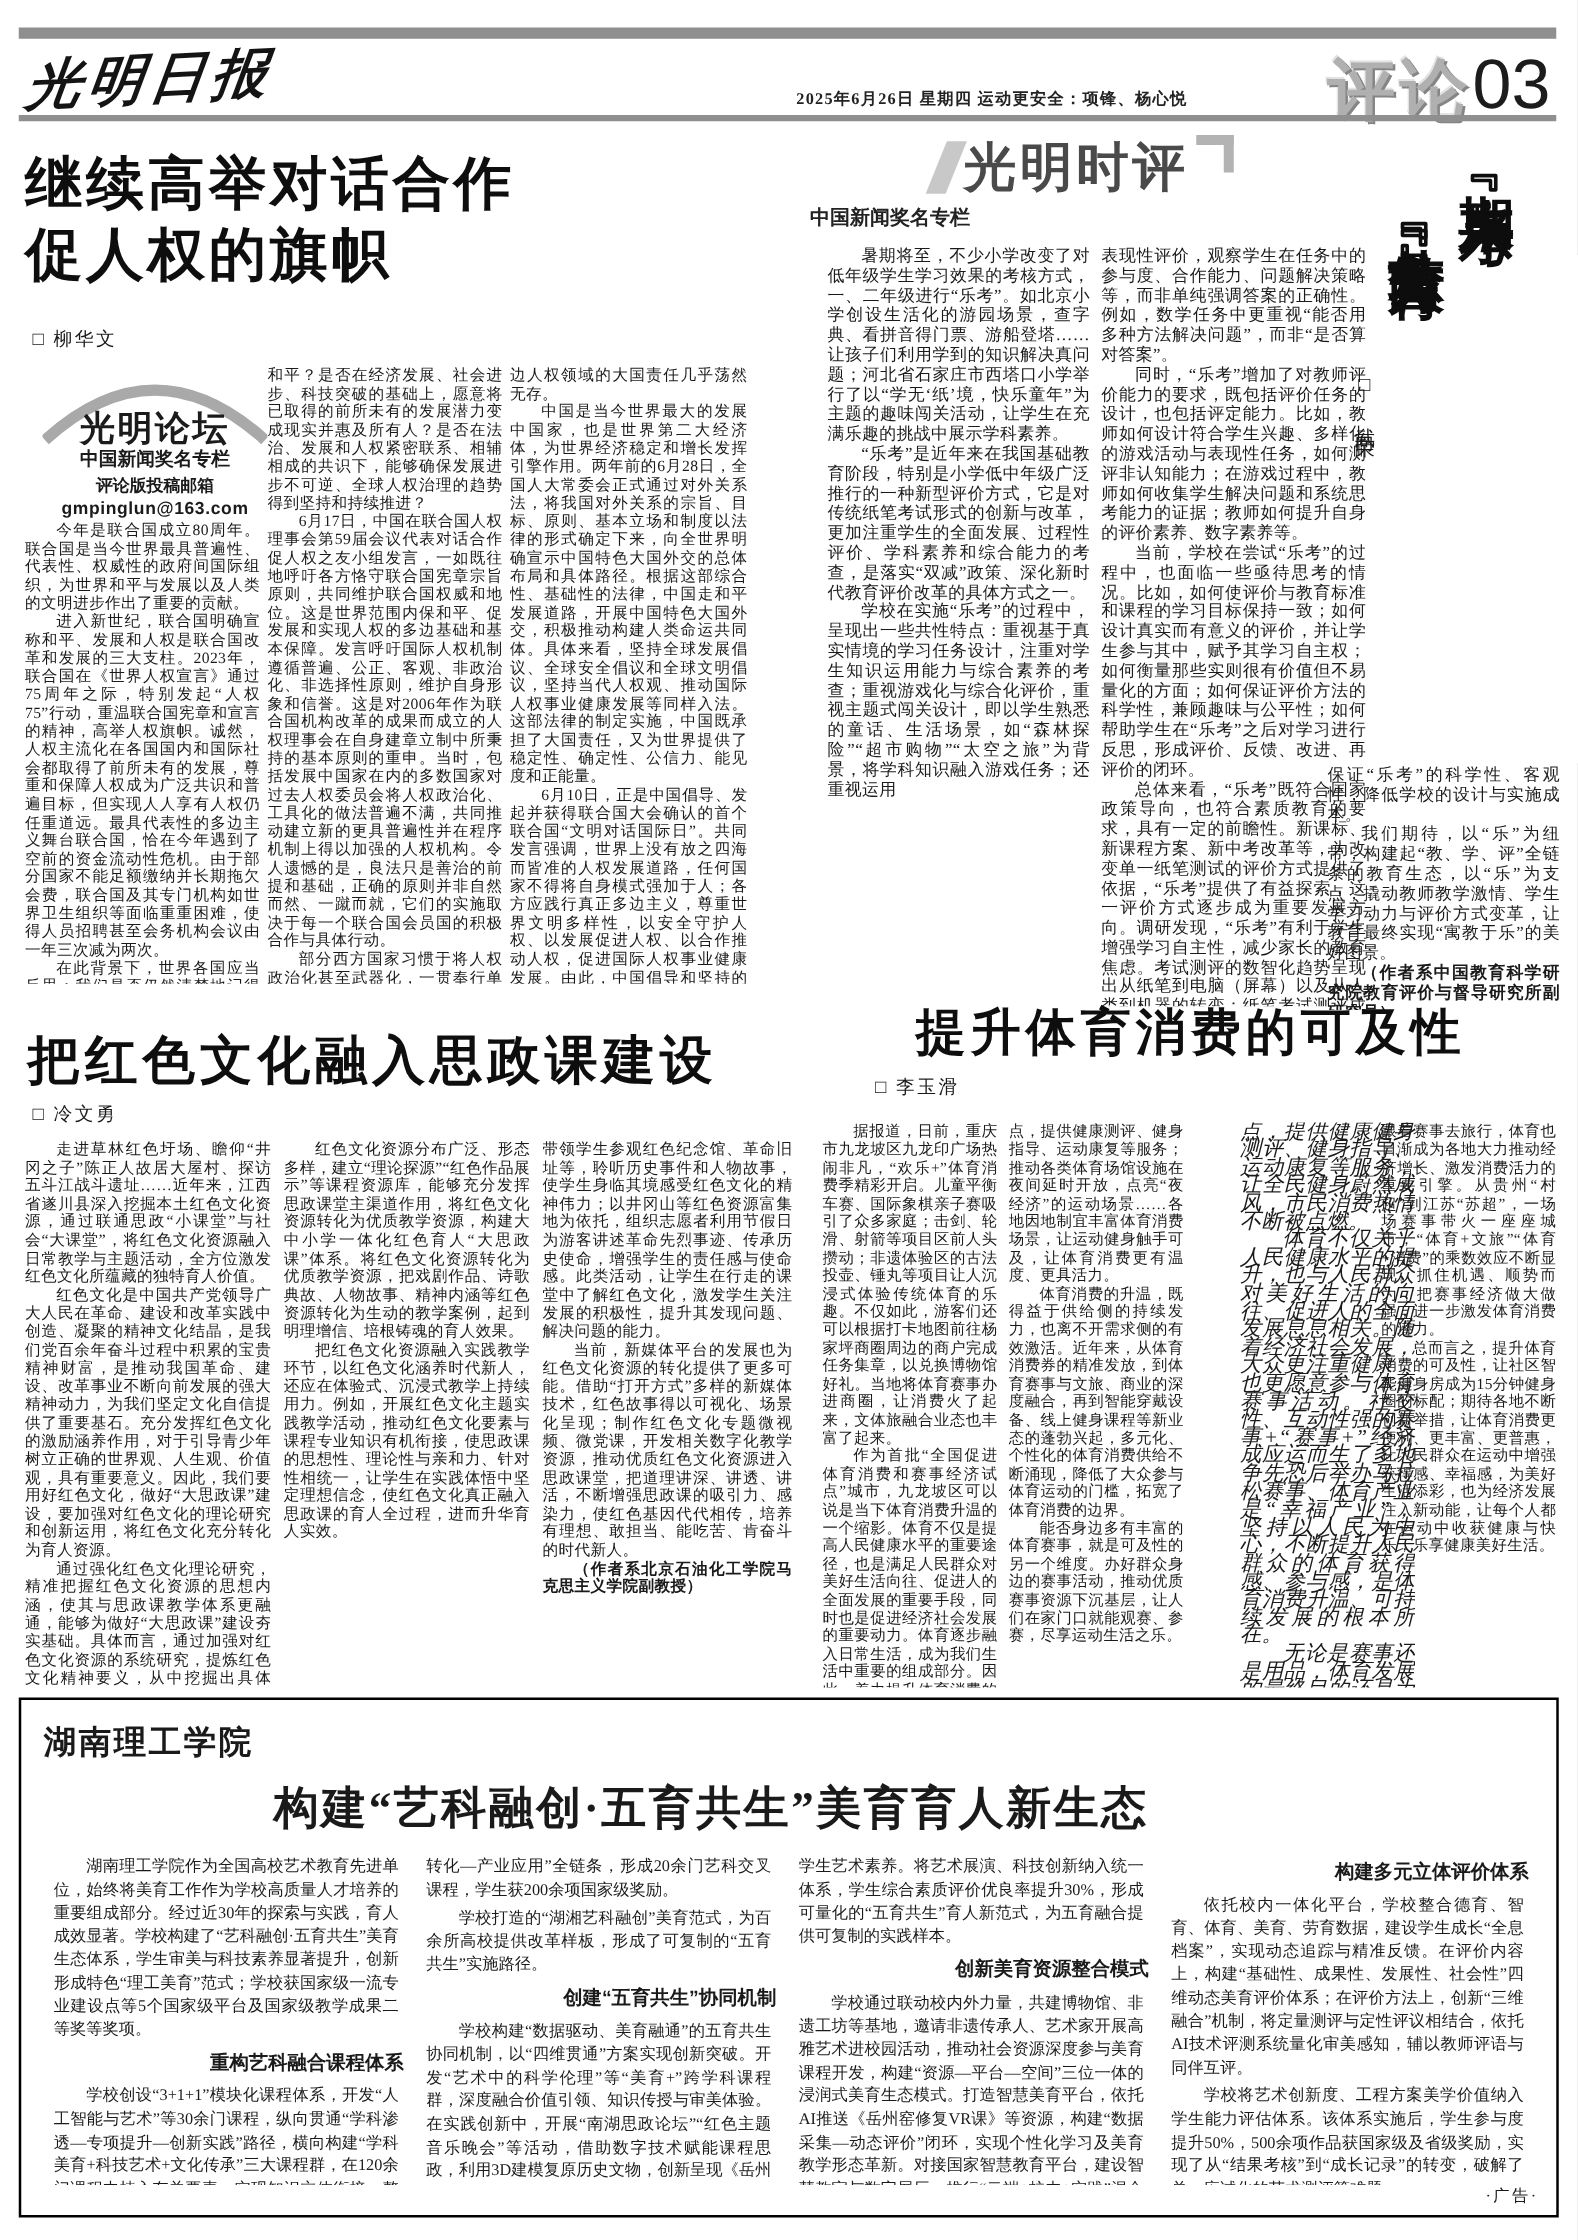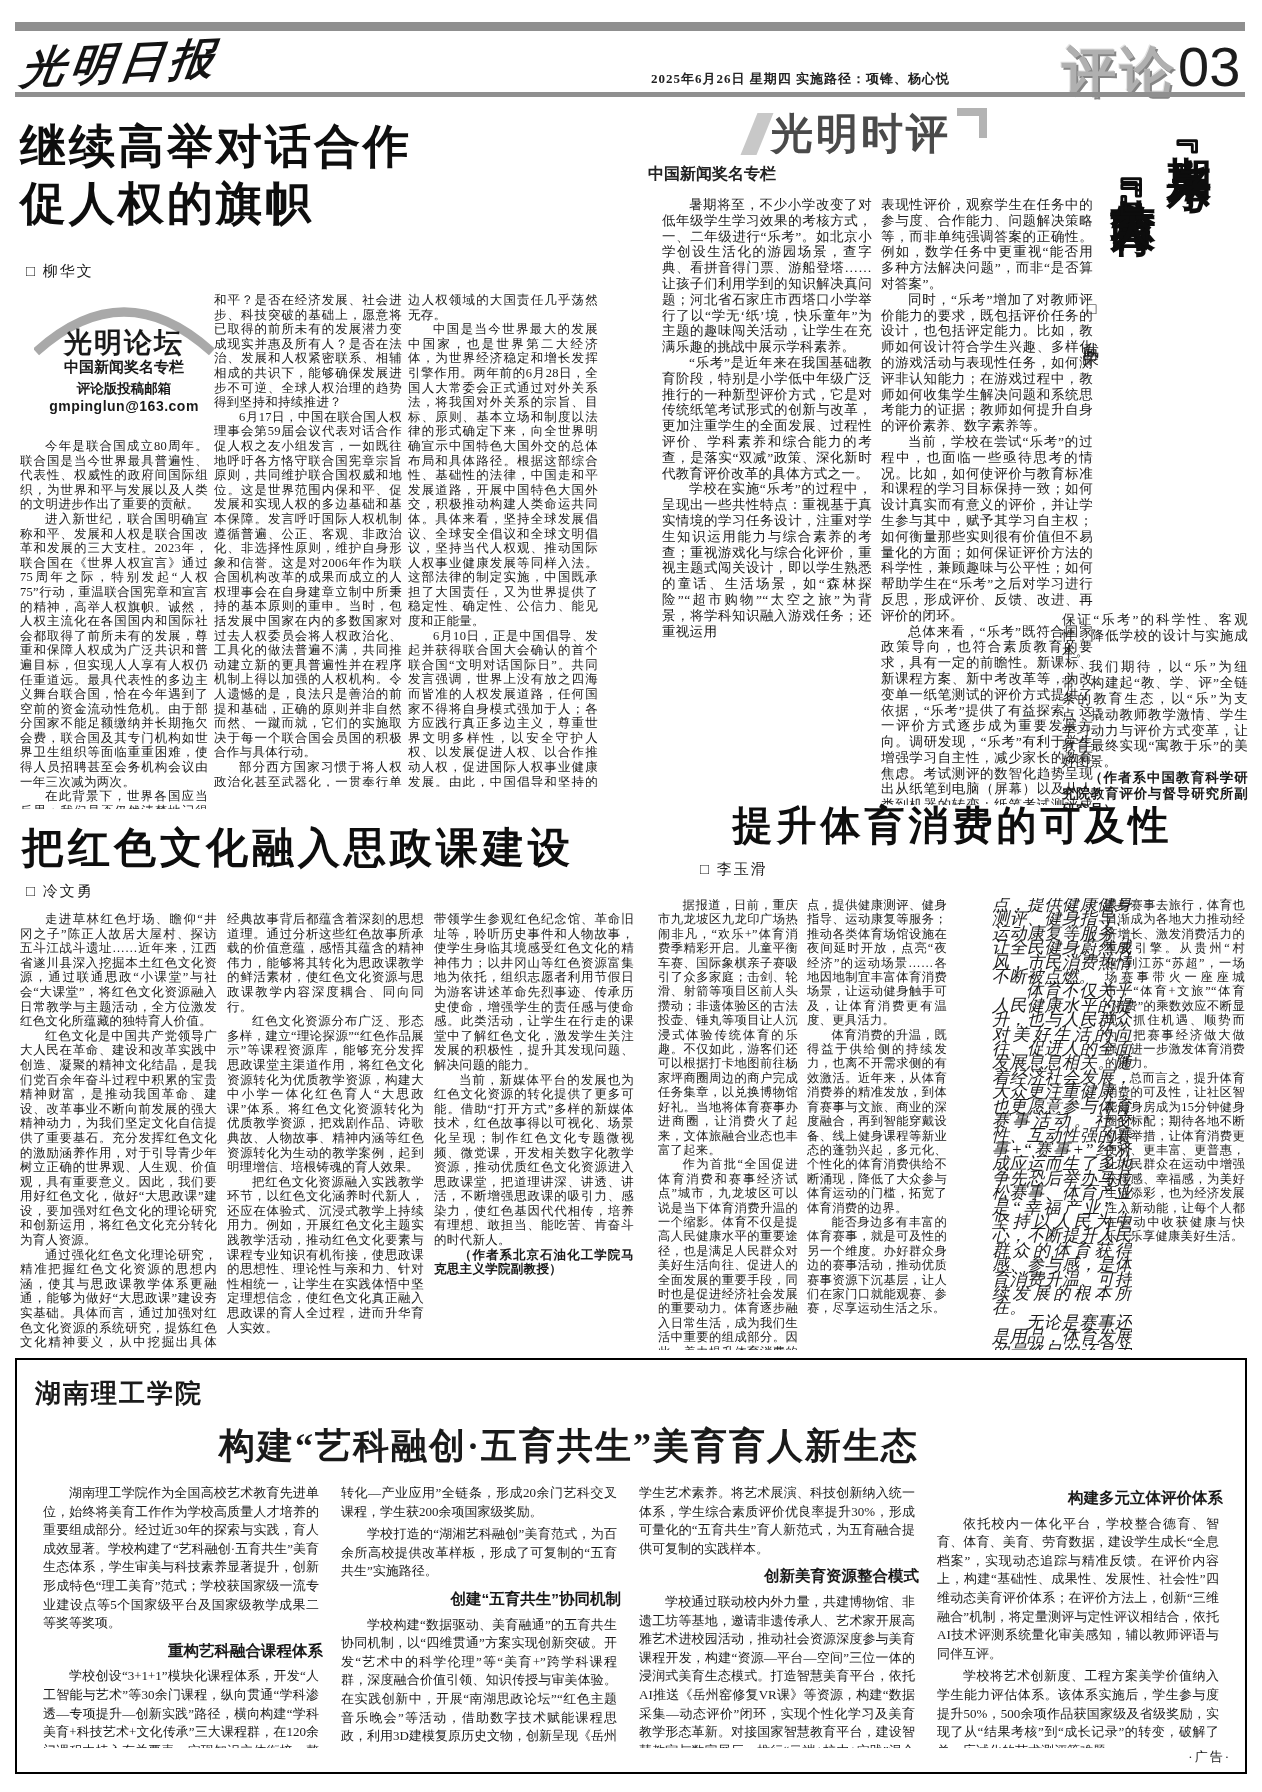--- a/index.html
+++ b/index.html
@@ -59,42 +59,42 @@
   #ad-mark{position:absolute;right:14px;bottom:6px;font-size:13px;letter-spacing:2px;}
   .colhead{text-indent:0;}
 </style>
 </head>
 <body>
 
 <div id="page">
 
   <div class="rule" style="left:15px;top:22px;width:1230px;height:9px;"></div>
   <div class="paper-logo">光明日报</div>
-  <div class="dateline">2025年6月26日  星期四   实施路径：项锋、杨心悦</div>
+  <div class="dateline">2025年6月26日  星期四   运动更安全：项锋、杨心悦</div>
   <div class="section-label">评论</div>
   <div class="page-no">03</div>
   <div class="rule" style="left:15px;top:92px;width:1230px;height:5px;"></div>
 
   <div class="headline" style="left:20px;top:118px;width:585px;font-size:46px;line-height:1.24;letter-spacing:3px;">
     <div>继续高举对话合作</div>
     <div>促人权的旗帜</div>
   </div>
   <div class="byline" style="left:26px;top:262px;">□ 柳华文</div>
 
   <div id="forum-box">
     <svg id="forum-arc" width="180" height="58">
       <path d="M2 54 Q90 -26 178 54" stroke="#a9a9a9" stroke-width="9" fill="none"></path>
     </svg>
     <div id="forum-title">光明论坛</div>
     <div id="forum-sub">中国新闻奖名专栏</div>
     <div id="forum-mail-label">评论版投稿邮箱</div>
     <div id="forum-email">gmpinglun@163.com</div>
   </div>
 
-  <div class="col bodytext" style="left:20px;top:439px;width:188px;height:370px;">
+  <div class="col bodytext" style="left:20px;top:417px;width:188px;height:370px;">
       <p class="para">今年是联合国成立80周年。联合国是当今世界最具普遍性、代表性、权威性的政府间国际组织，为世界和平与发展以及人类的文明进步作出了重要的贡献。</p>
       <p class="para">进入新世纪，联合国明确宣称和平、发展和人权是联合国改革和发展的三大支柱。2023年，联合国在《世界人权宣言》通过75周年之际，特别发起“人权75”行动，重温联合国宪章和宣言的精神，高举人权旗帜。诚然，人权主流化在各国国内和国际社会都取得了前所未有的发展，尊重和保障人权成为广泛共识和普遍目标，但实现人人享有人权仍任重道远。最具代表性的多边主义舞台联合国，恰在今年遇到了空前的资金流动性危机。由于部分国家不能足额缴纳并长期拖欠会费，联合国及其专门机构如世界卫生组织等面临重重困难，使得人员招聘甚至会务机构会议由一年三次减为两次。</p>
       <p class="para">在此背景下，世界各国应当反思：我们是否仍然清楚地记得国际社会吸取历史教训所达成的共识——团结一致、集体保障</p>
     </div>
   <div class="col bodytext" style="left:214px;top:293px;width:188px;height:494px;">
       <p class="para cont">和平？是否在经济发展、社会进步、科技突破的基础上，愿意将已取得的前所未有的发展潜力变成现实并惠及所有人？是否在法治、发展和人权紧密联系、相辅相成的共识下，能够确保发展进步不可逆、全球人权治理的趋势得到坚持和持续推进？</p>
       <p class="para">6月17日，中国在联合国人权理事会第59届会议代表对话合作促人权之友小组发言，一如既往地呼吁各方恪守联合国宪章宗旨原则，共同维护联合国权威和地位。这是世界范围内保和平、促发展和实现人权的多边基础和基本保障。发言呼吁国际人权机制遵循普遍、公正、客观、非政治化、非选择性原则，维护自身形象和信誉。这是对2006年作为联合国机构改革的成果而成立的人权理事会在自身建章立制中所秉持的基本原则的重申。当时，包括发展中国家在内的多数国家对过去人权委员会将人权政治化、工具化的做法普遍不满，共同推动建立新的更具普遍性并在程序机制上得以加强的人权机构。令人遗憾的是，良法只是善治的前提和基础，正确的原则并非自然而然、一蹴而就，它们的实施取决于每一个联合国会员国的积极合作与具体行动。</p>
       <p class="para">部分西方国家习惯于将人权政治化甚至武器化，一贯奉行单边主义，自我标榜为世界警察，对其他国家指手画脚。对于多边人权机制，美国予取予求，时而加入，时而退出。在今年不是人权理事会成员国的情况下，美国属于“退无可退”，竟悍然宣称与人权理事会“停止接触”，可见其在多</p>
     </div>
   <div class="col bodytext" style="left:408px;top:293px;width:190px;height:494px;">
@@ -135,21 +135,20 @@
     </div>
 
   <div class="headline" style="left:22px;top:820px;width:600px;font-size:42px;letter-spacing:4px;">把红色文化融入思政课建设</div>
   <div class="byline" style="left:26px;top:882px;">□ 冷文勇</div>
   <div class="col bodytext" style="left:20px;top:912px;width:197px;height:438px;">
       <p class="para">走进草林红色圩场、瞻仰“井冈之子”陈正人故居大屋村、探访五斗江战斗遗址……近年来，江西省遂川县深入挖掘本土红色文化资源，通过联通思政“小课堂”与社会“大课堂”，将红色文化资源融入日常教学与主题活动，全方位激发红色文化所蕴藏的独特育人价值。</p>
       <p class="para">红色文化是中国共产党领导广大人民在革命、建设和改革实践中创造、凝聚的精神文化结晶，是我们党百余年奋斗过程中积累的宝贵精神财富，是推动我国革命、建设、改革事业不断向前发展的强大精神动力，为我们坚定文化自信提供了重要基石。充分发挥红色文化的激励涵养作用，对于引导青少年树立正确的世界观、人生观、价值观，具有重要意义。因此，我们要用好红色文化，做好“大思政课”建设，要加强对红色文化的理论研究和创新运用，将红色文化充分转化为育人资源。</p>
       <p class="para">通过强化红色文化理论研究，精准把握红色文化资源的思想内涵，使其与思政课教学体系更融通，能够为做好“大思政课”建设夯实基础。具体而言，通过加强对红色文化资源的系统研究，提炼红色文化精神要义，从中挖掘出具体的、适配思政教育的元素，能够更好地将红色文化融入“大思政课”建设，提升思政课堂育人实效。例如，每一个红色</p>
     </div>
   <div class="col bodytext" style="left:227px;top:912px;width:197px;height:438px;">
-      <p class="para cont">经典故事背后都蕴含着深刻的思想道理。通过分析这些红色故事所承载的价值意蕴，感悟其蕴含的精神伟力，能够将其转化为思政课教学的鲜活素材，使红色文化资源与思政课教学内容深度耦合、同向同行。</p>
       <p class="para">红色文化资源分布广泛、形态多样，建立“理论探源”“红色作品展示”等课程资源库，能够充分发挥思政课堂主渠道作用，将红色文化资源转化为优质教学资源，构建大中小学一体化红色育人“大思政课”体系。将红色文化资源转化为优质教学资源，把戏剧作品、诗歌典故、人物故事、精神内涵等红色资源转化为生动的教学案例，起到明理增信、培根铸魂的育人效果。</p>
       <p class="para">把红色文化资源融入实践教学环节，以红色文化涵养时代新人，还应在体验式、沉浸式教学上持续用力。例如，开展红色文化主题实践教学活动，推动红色文化要素与课程专业知识有机衔接，使思政课的思想性、理论性与亲和力、针对性相统一，让学生在实践体悟中坚定理想信念，使红色文化真正融入思政课的育人全过程，进而升华育人实效。</p>
     </div>
   <div class="col bodytext" style="left:434px;top:912px;width:200px;height:438px;">
       <p class="para cont">带领学生参观红色纪念馆、革命旧址等，聆听历史事件和人物故事，使学生身临其境感受红色文化的精神伟力；以井冈山等红色资源富集地为依托，组织志愿者利用节假日为游客讲述革命先烈事迹、传承历史使命，增强学生的责任感与使命感。此类活动，让学生在行走的课堂中了解红色文化，激发学生关注发展的积极性，提升其发现问题、解决问题的能力。</p>
       <p class="para">当前，新媒体平台的发展也为红色文化资源的转化提供了更多可能。借助“打开方式”多样的新媒体技术，红色故事得以可视化、场景化呈现；制作红色文化专题微视频、微党课，开发相关数字化教学资源，推动优质红色文化资源进入思政课堂，把道理讲深、讲透、讲活，不断增强思政课的吸引力、感染力，使红色基因代代相传，培养有理想、敢担当、能吃苦、肯奋斗的时代新人。</p>
       <p class="para attrib">（作者系北京石油化工学院马克思主义学院副教授）</p>
     </div>
 
   <div class="headline" style="left:655px;top:798px;width:595px;text-align:center;font-size:40px;letter-spacing:4px;">提升体育消费的可及性</div>

